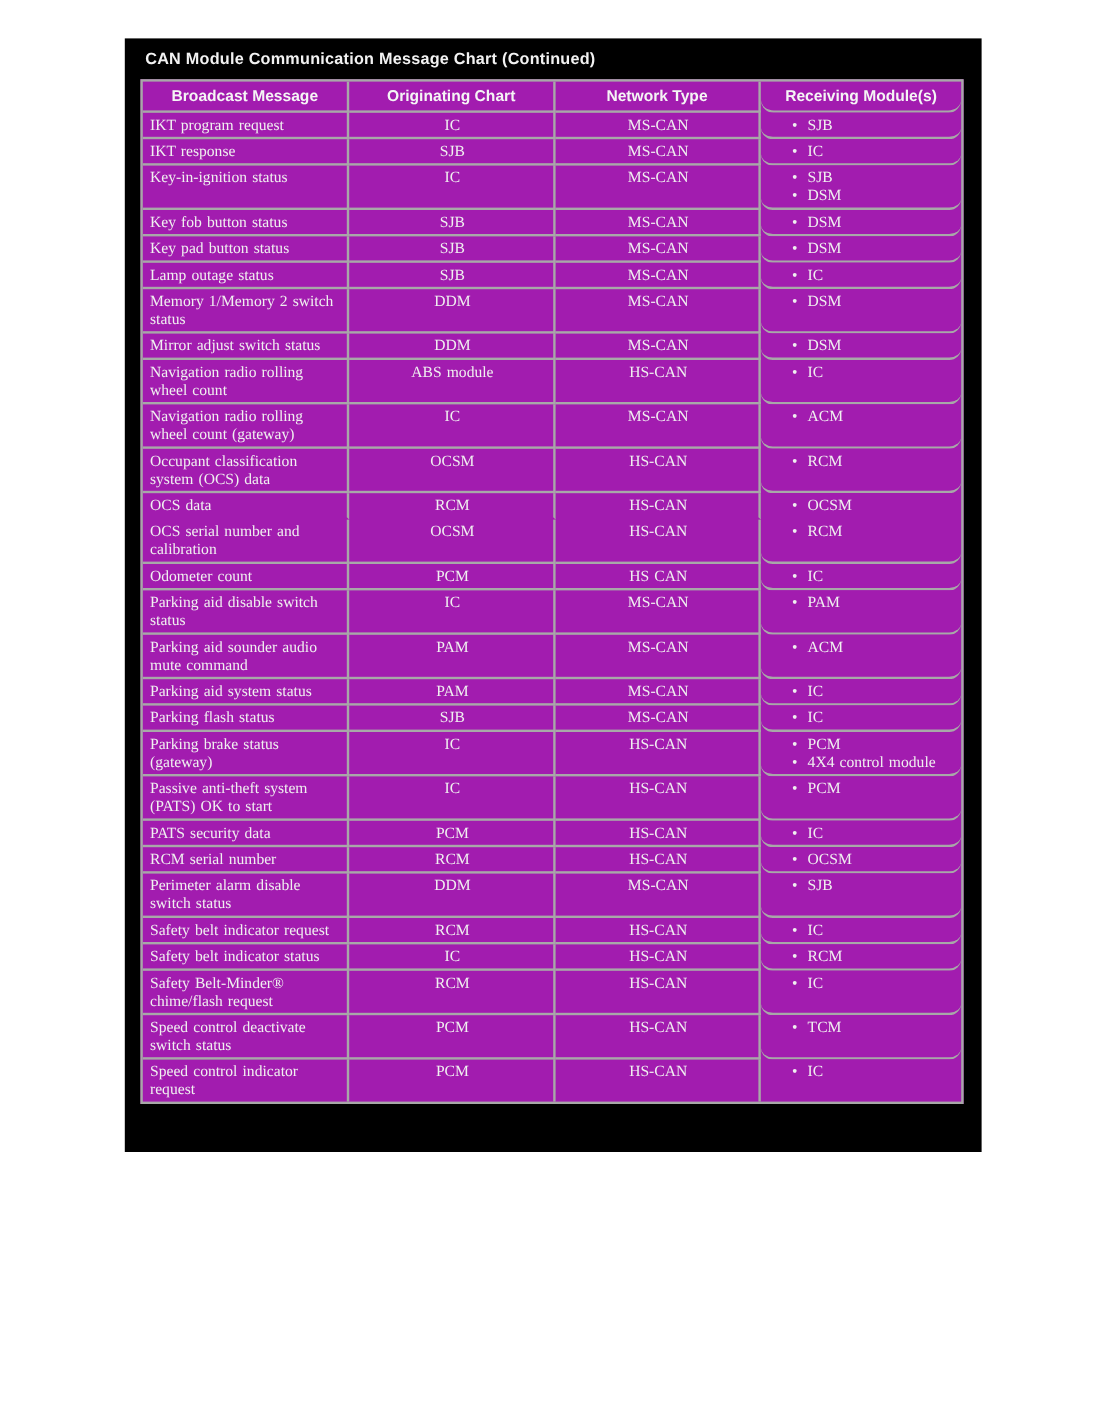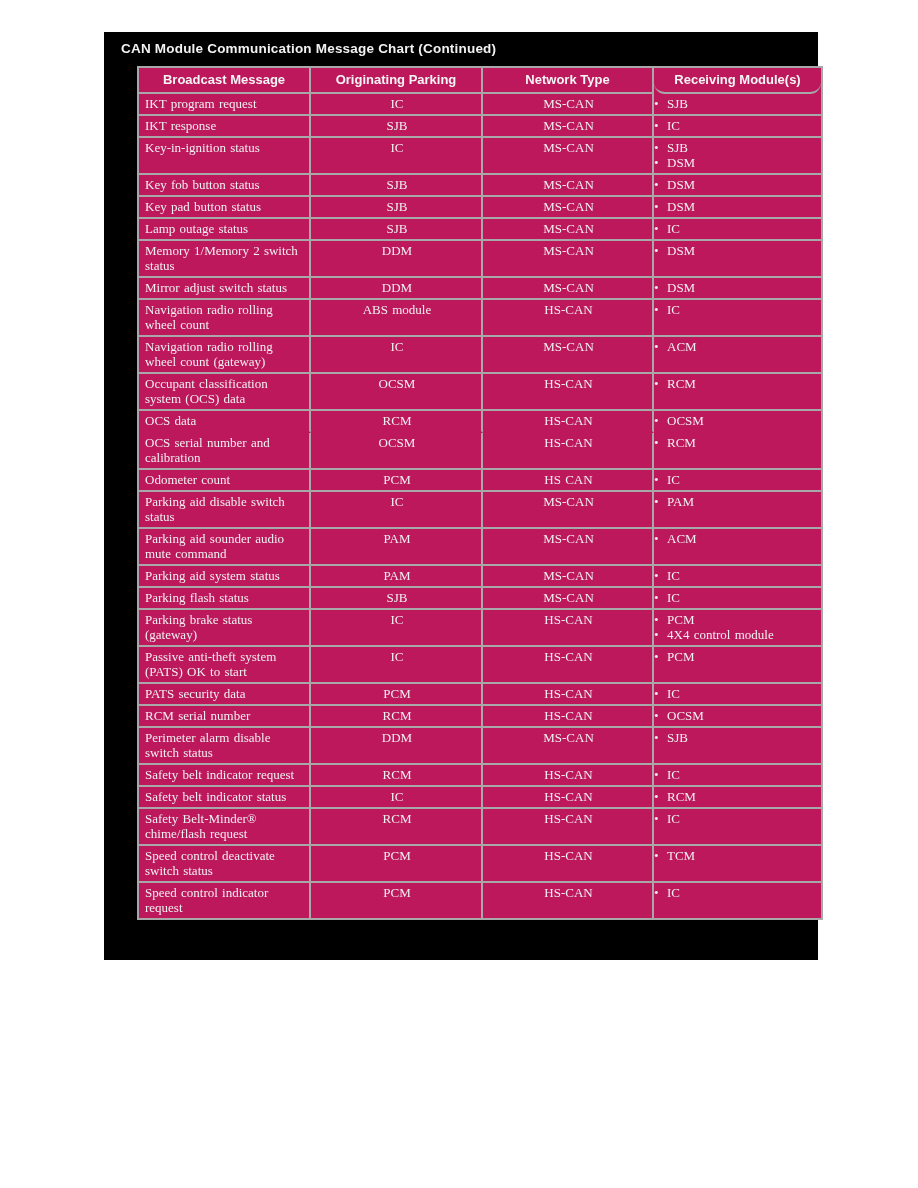--- a/index.html
+++ b/index.html
@@ -35,22 +35,21 @@
 
   table.msg-table {
     position: absolute;
     left: 13px;
     top: 34px;
     width: 686px;
     table-layout: fixed;
     border-collapse: separate;
     border-spacing: 0;
     border: 2px solid #a8a8a8;
-    background: #be185d;
-    margin-left: 20px;
+    background: #a21caf;
   }
 
   col.c1 { width: 172px; }
   col.c2 { width: 172px; }
   col.c3 { width: 171px; }
   col.c4 { width: 167px; }
 
   th {
     font-family: "Liberation Sans", sans-serif;
     font-size: 13px;
@@ -74,21 +73,21 @@
     border-right: 2px solid #a8a8a8;
     line-height: 15px;
     word-spacing: 1px;
   }
   td:last-child { border-right: none; }
   tr:last-child td { border-bottom: none; }
   tr.no-divider td { border-bottom-color: transparent; }
 
   td.cell-origin, td.cell-network { text-align: center; }
 
-  td.cell-receivers { padding-left: 0; }
+  td.cell-receivers { padding-left: 26px; border-radius: 10px; }
   .recv { white-space: nowrap; }
   .bullet {
     display: inline-block;
     width: 13px;
     font-family: "Liberation Serif", serif;
   }
 </style>
 </head>
 <body>
 
@@ -98,21 +97,21 @@
     <table class="msg-table">
       <colgroup>
         <col class="c1">
           <col class="c2">
           <col class="c3">
           <col class="c4">
       </colgroup>
       <thead>
         <tr>
           <th>Broadcast Message</th>
-          <th>Originating Parking</th>
+          <th>Originating Chart</th>
           <th>Network Type</th>
           <th>Receiving Module(s)</th>
         </tr>
       </thead>
       <tbody id="table-body">
           <tr>
             <td class="cell-message">IKT program request</td>
             <td class="cell-origin">IC</td>
             <td class="cell-network">MS-CAN</td>
             <td class="cell-receivers">

